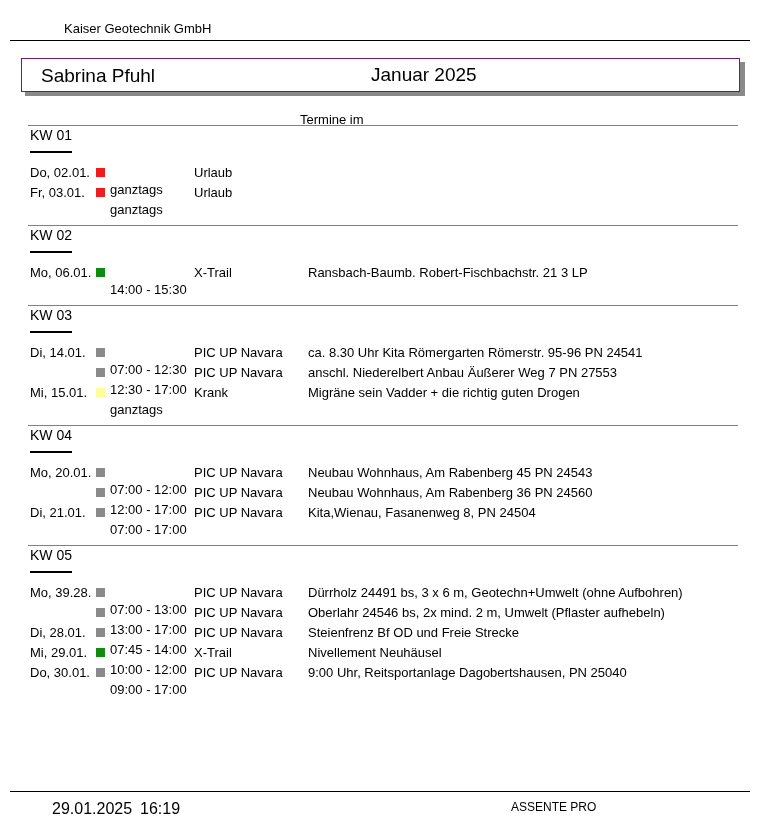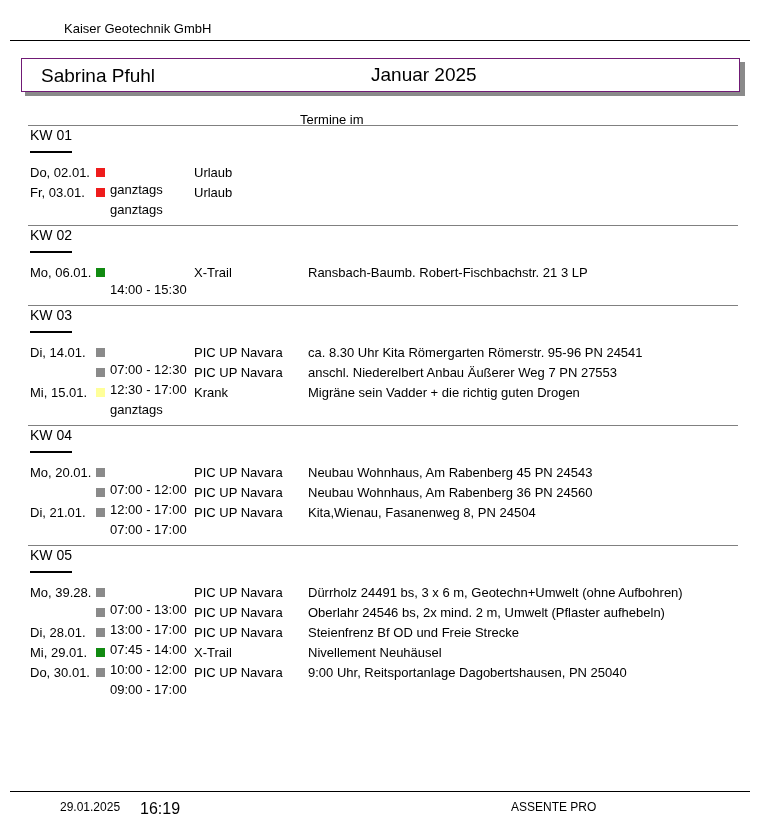--- a/index.html
+++ b/index.html
@@ -45,21 +45,21 @@
   .row .day { position: absolute; left: 2px; }
   .row .marker {
     position: absolute; left: 68px; top: 5px; width: 9px; height: 9px;
   }
   .row .time { position: absolute; left: 82px; margin-top: 17px; }
   .row .vehicle { position: absolute; left: 166px; }
   .row .desc { position: absolute; left: 280px; }
   .bottom-rule {
     position: absolute; left: 10px; top: 791px; width: 740px; height: 1px; background: #000;
   }
-  .footer-date { position: absolute; left: 60px; top: 800px; font-size: 12px; text-align: right; }
+  .footer-date { position: absolute; left: 52px; top: 800px; font-size: 16px; text-align: right; }
   .footer-time { position: absolute; left: 140px; top: 800px; font-size: 16px; }
   .footer-app { position: absolute; left: 503px; top: 800px; font-size: 12px; margin-left: 8px; }
 </style>
 </head>
 <body>
 
 <div class="company">Kaiser Geotechnik GmbH</div>
 <div class="top-rule"></div>
 
 <div class="header-shadow"></div>

